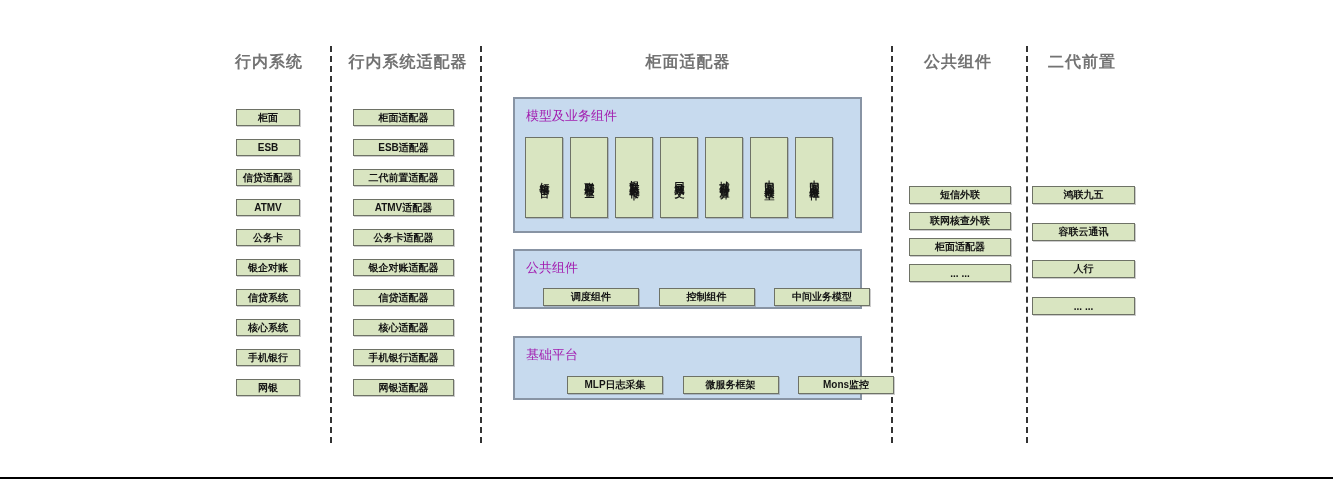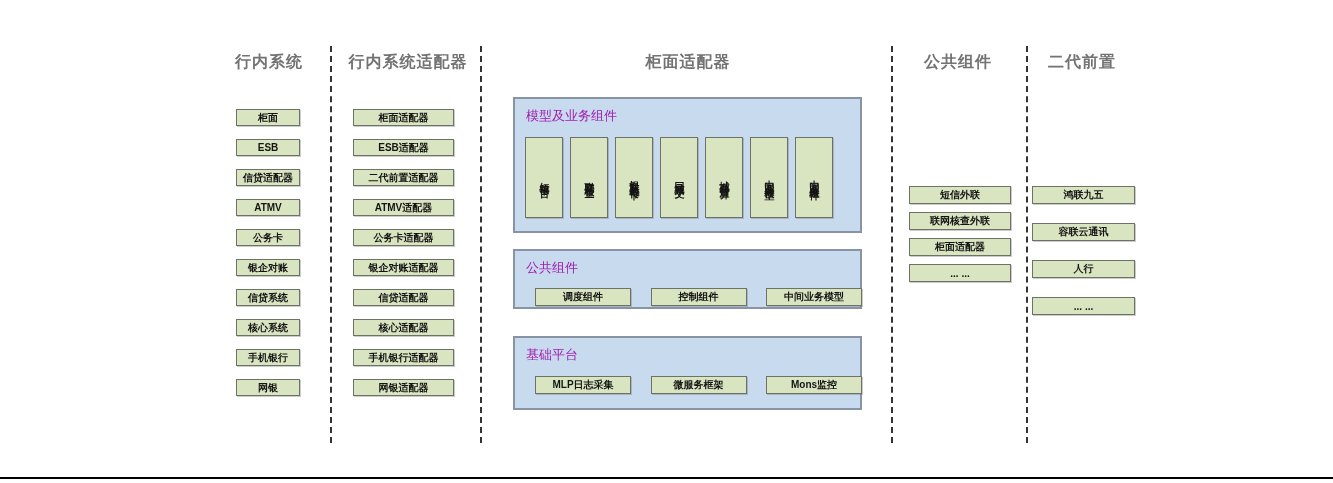--- a/index.html
+++ b/index.html
@@ -56,21 +56,21 @@
   .stack-4 .gbox, .stack-5 .gbox { height: 18px; }
   .panel {
     position: absolute;
     left: 513px;
     width: 349px;
     background: #c7daee;
     border: 2px solid #8894a4;
   }
   .panel-1 { top: 97px;  height: 136px; }
   .panel-2 { top: 249px; height: 60px; padding-left: 24px; }
-  .panel-3 { top: 336px; height: 74px; }
+  .panel-3 { top: 336px; height: 64px; }
   .panel-label {
     position: absolute;
     left: 11px;
     top: 8px;
     font-size: 13px;
     color: #a21caf;
     white-space: nowrap;
   }
   .vrow {
     position: absolute;
@@ -82,27 +82,27 @@
   .vbox {
     width: 38px;
     height: 81px;
     writing-mode: vertical-rl;
     text-orientation: upright;
     letter-spacing: 2px;
     line-height: 1;
   }
   .prow {
     position: absolute;
-    left: 20px;
+    left: 28px;
     width: 327px;
     display: flex;
     justify-content: space-between;
   }
   .prow-2 { top: 37px; }
-  .prow-3 { top: 38px; }
+  .prow-3 { top: 38px; margin-left: 24px; }
   .prow .gbox { width: 96px; height: 18px; }
   .bottom-rule {
     position: absolute;
     left: 0;
     top: 477px;
     width: 1333px;
     height: 2px;
     background: #000000;
   }
 </style>

